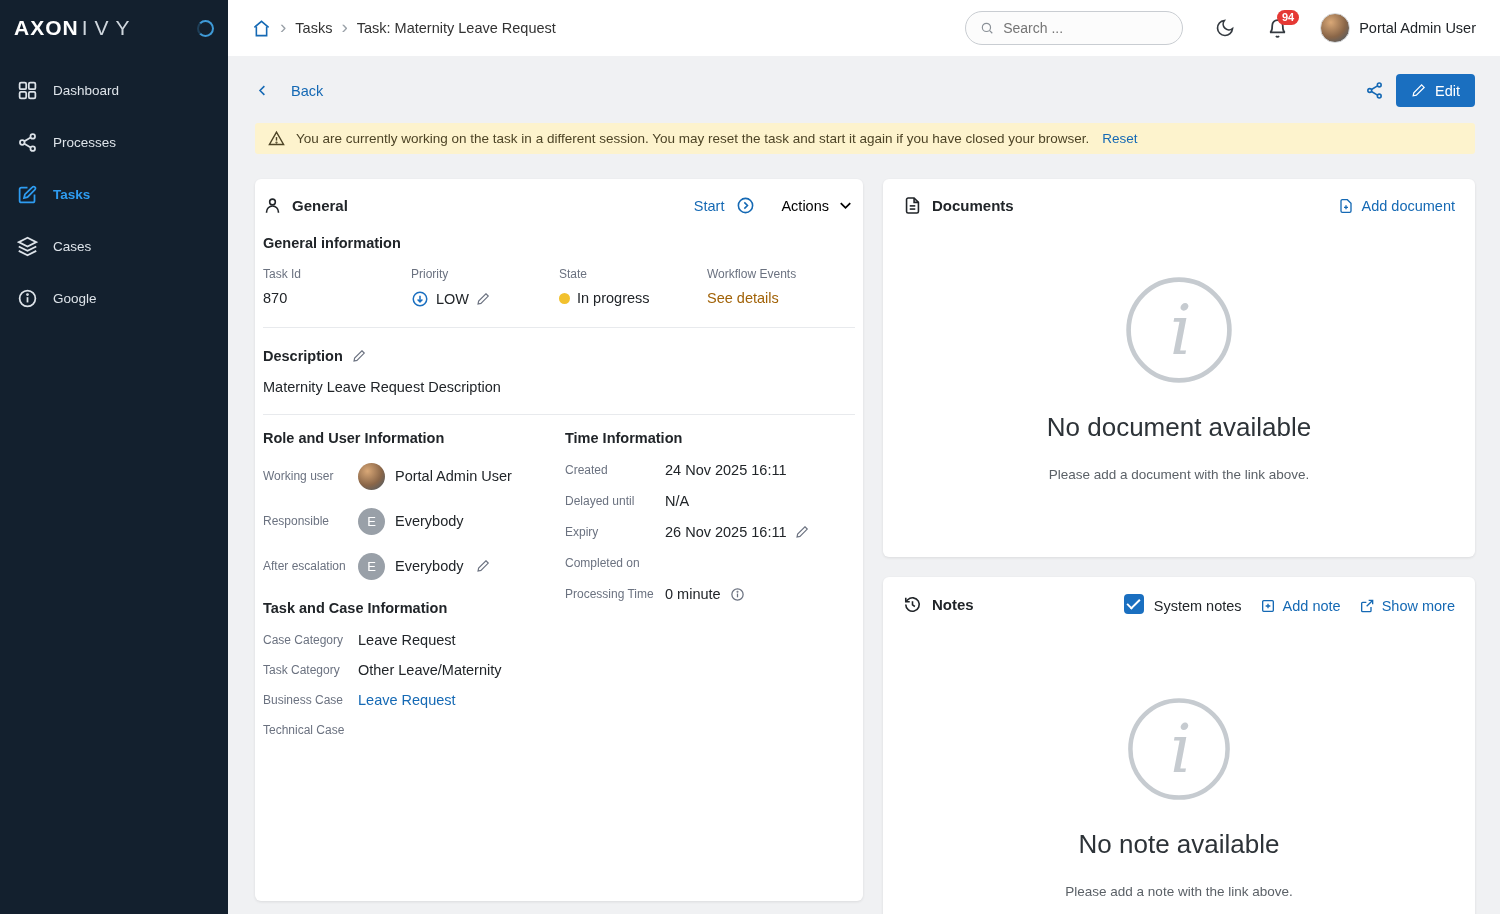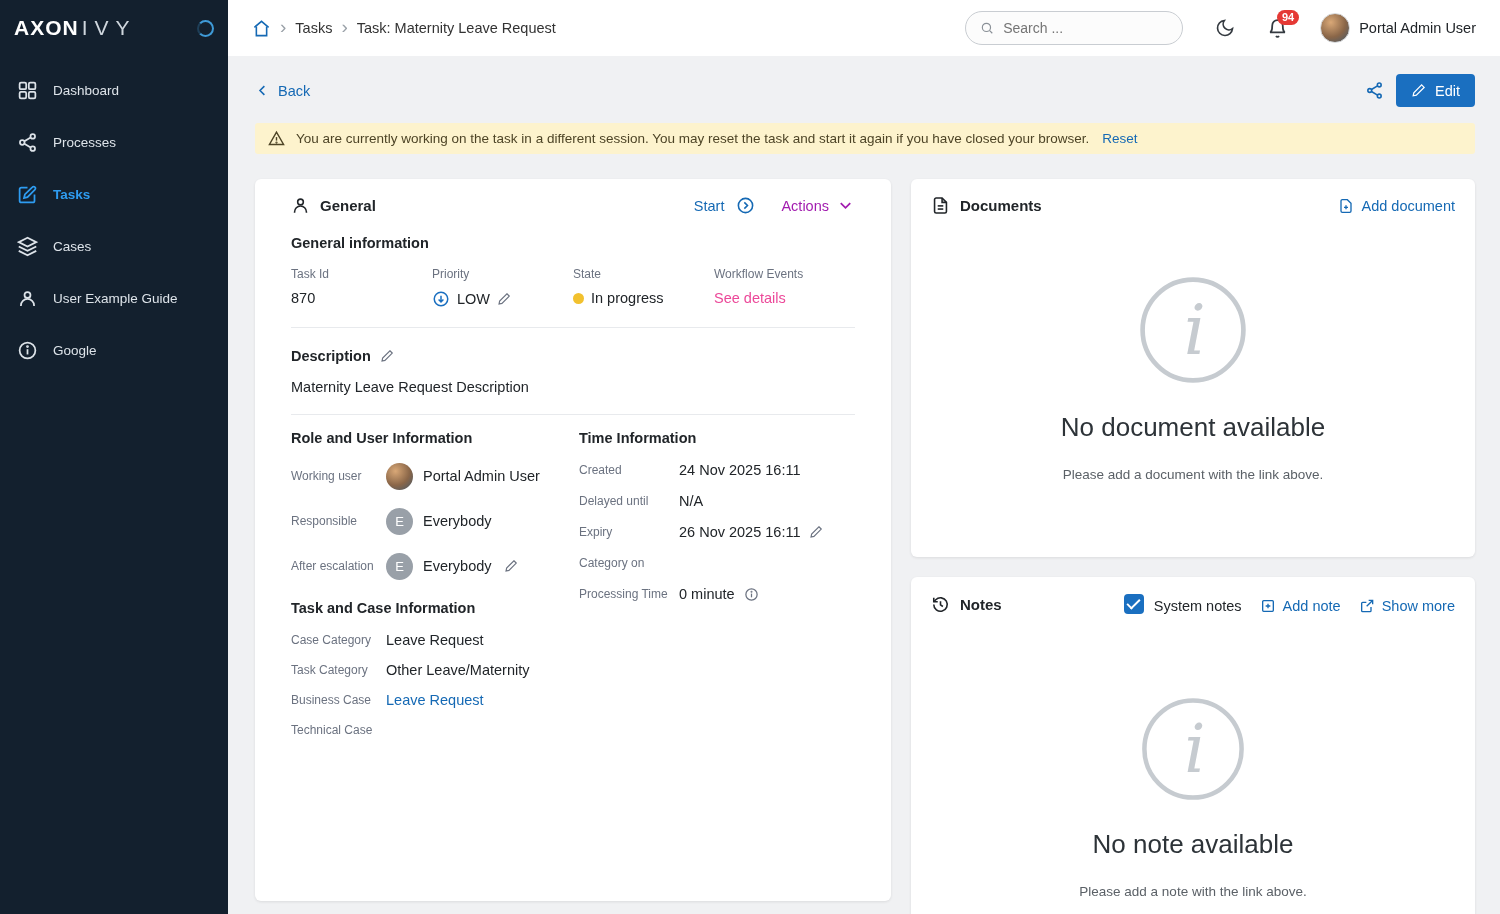--- a/index.html
+++ b/index.html
@@ -30,38 +30,38 @@
   .search-box input{border:none;outline:none;font-size:14px;width:100%;background:transparent;color:#333}
   .icon-btn{background:none;border:none;cursor:pointer;color:#343a40;display:flex;align-items:flex-end;position:relative;padding:0}
   .badge{position:absolute;top:-8px;right:-11px;background:#e53935;color:#fff;font-size:11px;font-weight:700;border-radius:9px;padding:2px 5px;line-height:1}
   .user-chip{display:flex;align-items:center;gap:9px;cursor:pointer}
   .avatar-img{width:30px;height:30px;border-radius:50%;background:radial-gradient(circle at 35% 30%,#d9a877,#8a6648 55%,#41586b);border:1px solid #d6d9dc}
   .user-name{font-size:14.5px;color:#212529}
 
   
   .content{flex:1;padding:18px 25px 0 27px;overflow:hidden;display:flex;flex-direction:column}
   .toolbar-row{display:flex;align-items:center;margin-bottom:16px}
-  .back-link{color:#1569b4;display:flex;align-items:center;gap:8px;font-size:14.5px;cursor:pointer}
+  .back-link{color:#1569b4;display:flex;align-items:center;gap:21px;font-size:14.5px;cursor:pointer}
   .toolbar-right{margin-left:auto;display:flex;align-items:center;gap:12px}
   .share-btn{color:#1569b4;background:none;border:none;cursor:pointer;display:flex}
   .edit-btn{background:#1a6fc0;color:#fff;border:none;border-radius:4px;height:33px;padding:0 15px;display:flex;align-items:center;gap:9px;font-size:14.5px;cursor:pointer}
 
   .warning{background:#fdf3cd;border-radius:3px;padding:0 13px;height:31px;display:flex;align-items:center;gap:11px;font-size:13.5px;color:#4d4426;margin-bottom:25px}
   .warning .reset{color:#1569b4;cursor:pointer;margin-left:2px}
 
   .grid{display:flex;gap:20px;align-items:flex-start;flex:1;min-height:0}
   .card{background:#fff;border-radius:6px;box-shadow:0 1px 3px rgba(0,0,0,.09)}
   .card-header{display:flex;align-items:center;gap:10px;font-weight:700;font-size:15px;color:#212529}
   .card-header svg{width:19px;height:19px}
 
   
-  .general-card{flex:1;padding:17px 36px;height:722px;overflow:hidden}
+  .general-card{flex:1;padding:17px 8px;height:722px;overflow:hidden}
   .gen-header-right{margin-left:auto;display:flex;align-items:center;gap:26px;font-weight:400}
   .start-link{color:#1569b4;display:flex;align-items:center;gap:12px;font-size:14.5px;cursor:pointer}
-  .actions-link{color:#a21caf;display:flex;align-items:center;gap:7px;font-size:14.5px;cursor:pointer}
+  .actions-link{color:#000000;display:flex;align-items:center;gap:7px;font-size:14.5px;cursor:pointer}
   .section-title{font-weight:700;font-size:14.5px;margin-top:20px;color:#212529;display:flex;align-items:center;gap:9px}
   .fields-4{display:grid;grid-template-columns:1fr 1fr 1fr 1fr;margin-top:16px}
   .f-label{font-size:12px;color:#6b7280;margin-bottom:9px}
   .f-value{font-size:14.5px;color:#212529;display:flex;align-items:center;gap:7px}
   .divider{border-top:1px solid #e8eaed;margin:19px 0 0}
   .desc-text{margin-top:15px;font-size:14.5px;color:#212529}
   .two-col{display:grid;grid-template-columns:1fr 1fr;margin-top:15px;column-gap:12px}
   .sub-title{font-weight:700;font-size:14.5px;color:#212529;margin-bottom:14px}
   .role-row{display:flex;align-items:center;margin-bottom:13px;min-height:32px}
   .role-label{width:95px;font-size:12px;color:#6b7280;flex-shrink:0}
@@ -74,21 +74,21 @@
   .time-value{font-size:14.5px;color:#212529;display:flex;align-items:center;gap:9px}
   .case-section{margin-top:18px}
   .case-row{display:flex;align-items:center;margin-bottom:11px;min-height:19px}
   .case-label{width:95px;font-size:12px;color:#6b7280;flex-shrink:0}
   .case-value{font-size:14.5px;color:#212529}
   .case-value.link{color:#1569b4;cursor:pointer}
 
   .pencil{color:#6b7280;cursor:pointer;display:inline-flex}
   .pencil svg{width:14px;height:14px}
   .state-dot{width:11px;height:11px;border-radius:50%;background:#f2c12e;display:inline-block}
-  .link{color:#ec4899;cursor:pointer}
+  .link{color:#a16207;cursor:pointer}
   .prio-icon{color:#1a6fc0;display:inline-flex}
   .info-icon-sm{color:#6b7280;display:inline-flex;cursor:pointer}
 
   
   .right-col{flex:1;display:flex;flex-direction:column;gap:20px;min-width:0}
   .documents-card{height:378px;padding:17px 20px;display:flex;flex-direction:column}
   .notes-card{height:420px;padding:17px 20px;display:flex;flex-direction:column}
   .card-header-right{margin-left:auto;display:flex;align-items:flex-end;gap:18px;font-weight:400}
   .hdr-link{color:#1569b4;font-size:14.5px;display:flex;align-items:center;gap:7px;cursor:pointer}
   .hdr-link svg{width:16px;height:16px}
@@ -138,27 +138,20 @@
           </svg>
         <span>Tasks</span>
       </div>
       <div class="menu-item">
         <svg viewBox="0 0 24 24" fill="none" stroke="currentColor" stroke-width="2">
             <path d="M12 2 2 7l10 5 10-5-10-5z"></path>
             <path d="M2 12l10 5 10-5"></path>
             <path d="M2 17l10 5 10-5"></path>
           </svg>
         <span>Cases</span>
-      </div>
-      <div class="menu-item">
-        <svg viewBox="0 0 24 24" fill="none" stroke="currentColor" stroke-width="2">
-            <circle cx="12" cy="8" r="3.4"></circle>
-            <path d="M4.5 20.5v-.6a7.5 7.5 0 0 1 15 0v.6"></path>
-          </svg>
-        <span>User Example Guide</span>
       </div>
       <div class="menu-item">
         <svg viewBox="0 0 24 24" fill="none" stroke="currentColor" stroke-width="2">
             <circle cx="12" cy="12" r="9"></circle>
             <line x1="12" y1="10.5" x2="12" y2="16.5"></line>
             <circle cx="12" cy="7.5" r="0.6" fill="currentColor"></circle>
           </svg>
         <span>Google</span>
       </div>
     </nav>
@@ -383,21 +376,21 @@
                 <span class="time-value">
                   <span>26 Nov 2025 16:11</span>
                   <span class="pencil">
                     <svg viewBox="0 0 24 24" fill="none" stroke="currentColor" stroke-width="2">
                         <path d="M17 3l4 4L8.5 19.5 3.5 20.5l1-5L17 3z"></path>
                       </svg>
                   </span>
                 </span>
               </div>
               <div class="time-row">
-                <span class="time-label">Category on</span>
+                <span class="time-label">Completed on</span>
                 <span class="time-value"></span>
               </div>
               <div class="time-row">
                 <span class="time-label">Processing Time</span>
                 <span class="time-value">
                   <span>0 minute</span>
                   <span class="info-icon-sm">
                     <svg viewBox="0 0 24 24" width="15" height="15" fill="none" stroke="currentColor" stroke-width="2">
                         <circle cx="12" cy="12" r="9"></circle>
                         <line x1="12" y1="10.5" x2="12" y2="16.5"></line>

